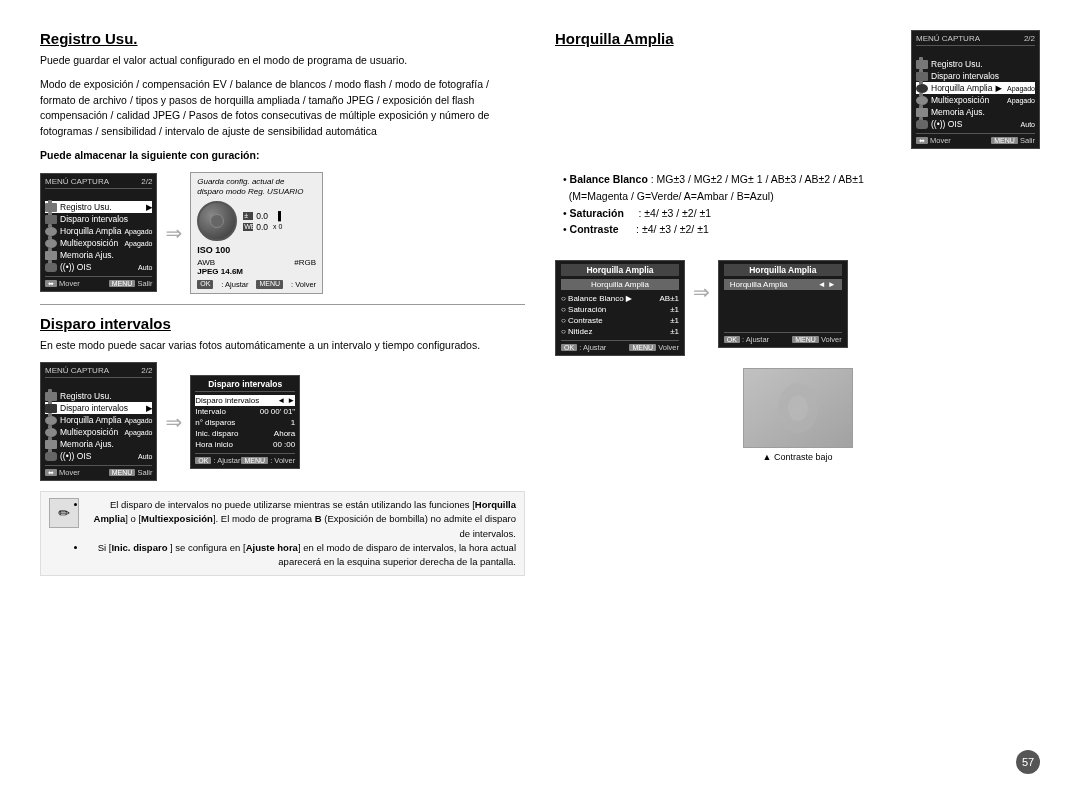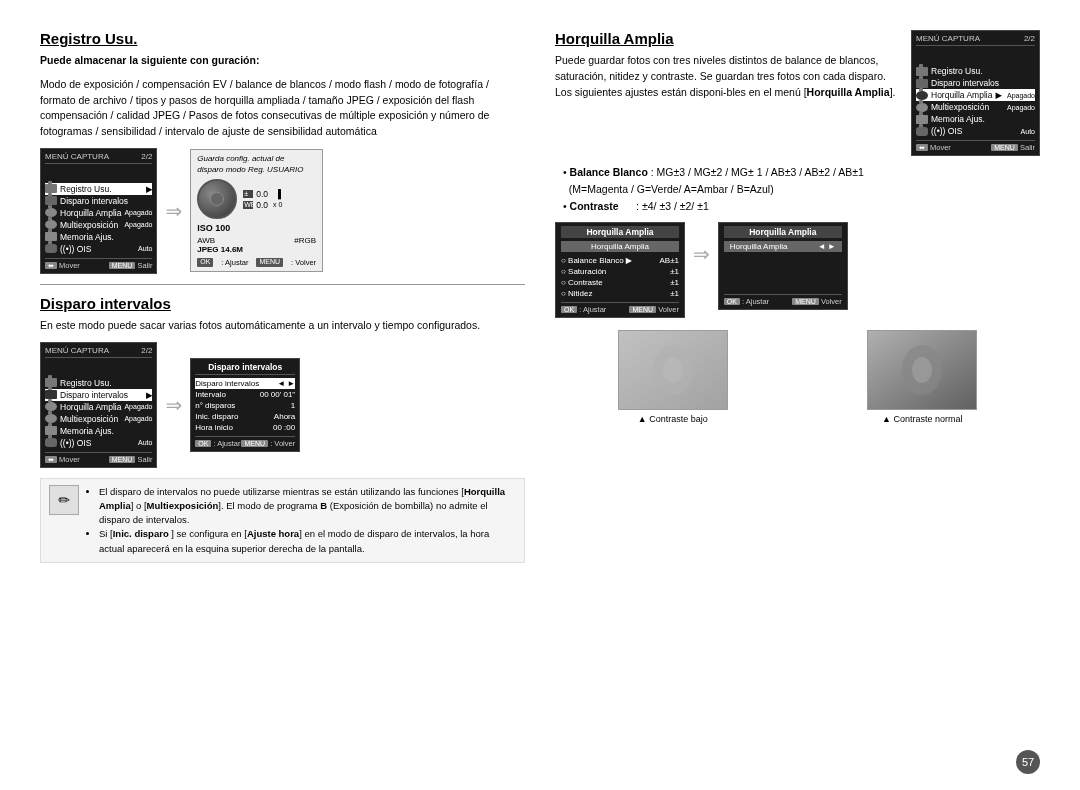--- a/index.html
+++ b/index.html
@@ -74,21 +74,21 @@
       min-width: 100px;
       font-family: Arial, sans-serif;
     }
     .menu-box-header {
       display: flex;
       justify-content: space-between;
       color: #ccc;
       font-size: 8px;
       border-bottom: 1px solid #555;
       padding-bottom: 2px;
-      margin-bottom: 19px;
+      margin-bottom: 12px;
     }
     .menu-item {
       display: flex;
       align-items: center;
       gap: 3px;
       padding: 1px 0;
       font-size: 8.5px;
       color: #fff;
     }
     .menu-item.selected {
@@ -273,21 +273,22 @@
       display: flex;
       align-items: center;
       justify-content: center;
       font-size: 14px;
     }
     .note-text {
       font-size: 9.5px;
       line-height: 1.5;
     }
     .note-text ul {
-      margin-left: 12px;
+      margin-left: 0;
+      text-align: right;
     }
 
     .arrow-icon {
       font-size: 20px;
       color: #aaa;
       flex-shrink: 0;
     }
     .small-icon {
       width: 12px;
       height: 9px;
@@ -344,24 +345,25 @@
 <body>
 
 <div class="page">
 
   <div class="content-area">
 
     <div class="left-col">
 
       <div>
         <div class="section-title">Registro Usu.</div>
+        <div class="section-body">Puede guardar el valor actual configurado en el modo de programa de usuario.</div>
+        <div class="section-body">Modo de exposición / compensación EV / balance de blancos / modo flash / modo de fotografía / formato de archivo / tipos y pasos de horquilla ampliada / tamaño JPEG / exposición del flash compensación / calidad JPEG / Pasos de fotos consecutivas de múltiple exposición y número de fotogramas / sensibilidad / intervalo de ajuste de sensibilidad automática</div>
         <div class="section-body">
           <span class="bold-text">Puede almacenar la siguiente con  guración:</span>
         </div>
-        <div class="section-body">Modo de exposición / compensación EV / balance de blancos / modo flash / modo de fotografía / formato de archivo / tipos y pasos de horquilla ampliada / tamaño JPEG / exposición del flash compensación / calidad JPEG / Pasos de fotos consecutivas de múltiple exposición y número de fotogramas / sensibilidad / intervalo de ajuste de sensibilidad automática</div>
 
         <div class="menu-row">
 
           <div class="menu-box" style="min-width:115px;">
             <div class="menu-box-header">
               <span>MENÚ CAPTURA</span>
               <span>2/2</span>
             </div>
             <div class="menu-item selected">
               <span class="small-icon"></span>
@@ -524,21 +526,20 @@
         </div>
       </div>
 
     </div>
 
     <div class="right-col">
 
       <div class="right-section-top">
         <div class="right-text-block">
           <div class="section-title">Horquilla Amplia</div>
-          <div class="section-body">Puede guardar fotos con tres niveles distintos de balance de blancos, saturación, nitidez y contraste. Se guardan tres fotos con cada disparo. Los siguientes ajustes están disponi-bles en el menú [<strong>Horquilla Amplia</strong>].</div>
         </div>
         <div class="right-menu-block">
 
           <div class="menu-box" style="min-width:115px;">
             <div class="menu-box-header">
               <span>MENÚ CAPTURA</span>
               <span>2/2</span>
             </div>
             <div class="menu-item">
               <span class="small-icon"></span>
@@ -569,22 +570,23 @@
               <span style="margin-left:auto;font-size:7px;">Auto</span>
             </div>
             <div class="menu-nav">
               <span><span class="menu-nav-btn">⬌</span> Mover</span>
               <span><span class="menu-nav-btn">MENU</span> Salir</span>
             </div>
           </div>
         </div>
       </div>
 
-      <div style="margin: 8px 0;">
+      <div style="margin: 22px 0;">
         <div class="bullet-text">• <strong>Balance Blanco</strong> : MG±3 / MG±2 / MG± 1 / AB±3 / AB±2 / AB±1<br>&nbsp;&nbsp;(M=Magenta / G=Verde/ A=Ambar / B=Azul)</div>
+        <div class="bullet-text">• <strong>Saturación</strong>&nbsp;&nbsp;&nbsp;&nbsp;&nbsp;: ±4/ ±3 / ±2/ ±1</div>
         <div class="bullet-text">• <strong>Contraste</strong>&nbsp;&nbsp;&nbsp;&nbsp;&nbsp;&nbsp;: ±4/ ±3 / ±2/ ±1</div>
       </div>
 
       <div class="menu-row" style="align-items:flex-start;">
 
         <div class="horq-box" style="min-width:130px;">
           <div class="horq-header">Horquilla Amplia</div>
           <div style="background:#666; color:#fff; text-align:center; font-size:8px; padding:1px 0; margin-bottom:3px;">Horquilla Amplia</div>
           <div class="horq-item">
             <span>○ Balance Blanco ▶</span>
@@ -635,35 +637,19 @@
                   <stop offset="100%" style="stop-color:#a0a0a0"></stop>
                 </linearGradient>
               </defs>
               <rect width="108" height="78" fill="url(#g1)"></rect>
               <ellipse cx="54" cy="39" rx="20" ry="25" fill="#b8b8b8" opacity="0.7"></ellipse>
               <ellipse cx="54" cy="39" rx="10" ry="13" fill="#c8c8c8" opacity="0.5"></ellipse>
             </svg>
           </div>
           <div class="contrast-caption">▲ Contraste bajo</div>
         </div>
-        <div class="contrast-box">
-          <div class="contrast-img contrast-img-normal">
-            <svg width="108" height="78" viewBox="0 0 108 78">
-              <defs>
-                <linearGradient id="g2" x1="0%" y1="0%" x2="100%" y2="100%">
-                  <stop offset="0%" style="stop-color:#b0b0b0"></stop>
-                  <stop offset="100%" style="stop-color:#606060"></stop>
-                </linearGradient>
-              </defs>
-              <rect width="108" height="78" fill="url(#g2)"></rect>
-              <ellipse cx="54" cy="39" rx="20" ry="25" fill="#888" opacity="0.7"></ellipse>
-              <ellipse cx="54" cy="39" rx="10" ry="13" fill="#aaa" opacity="0.5"></ellipse>
-            </svg>
-          </div>
-          <div class="contrast-caption">▲ Contraste normal</div>
-        </div>
       </div>
 
     </div>
   </div>
 
   <div class="page-num">57</div>
 </div>
 
 </body></html>

